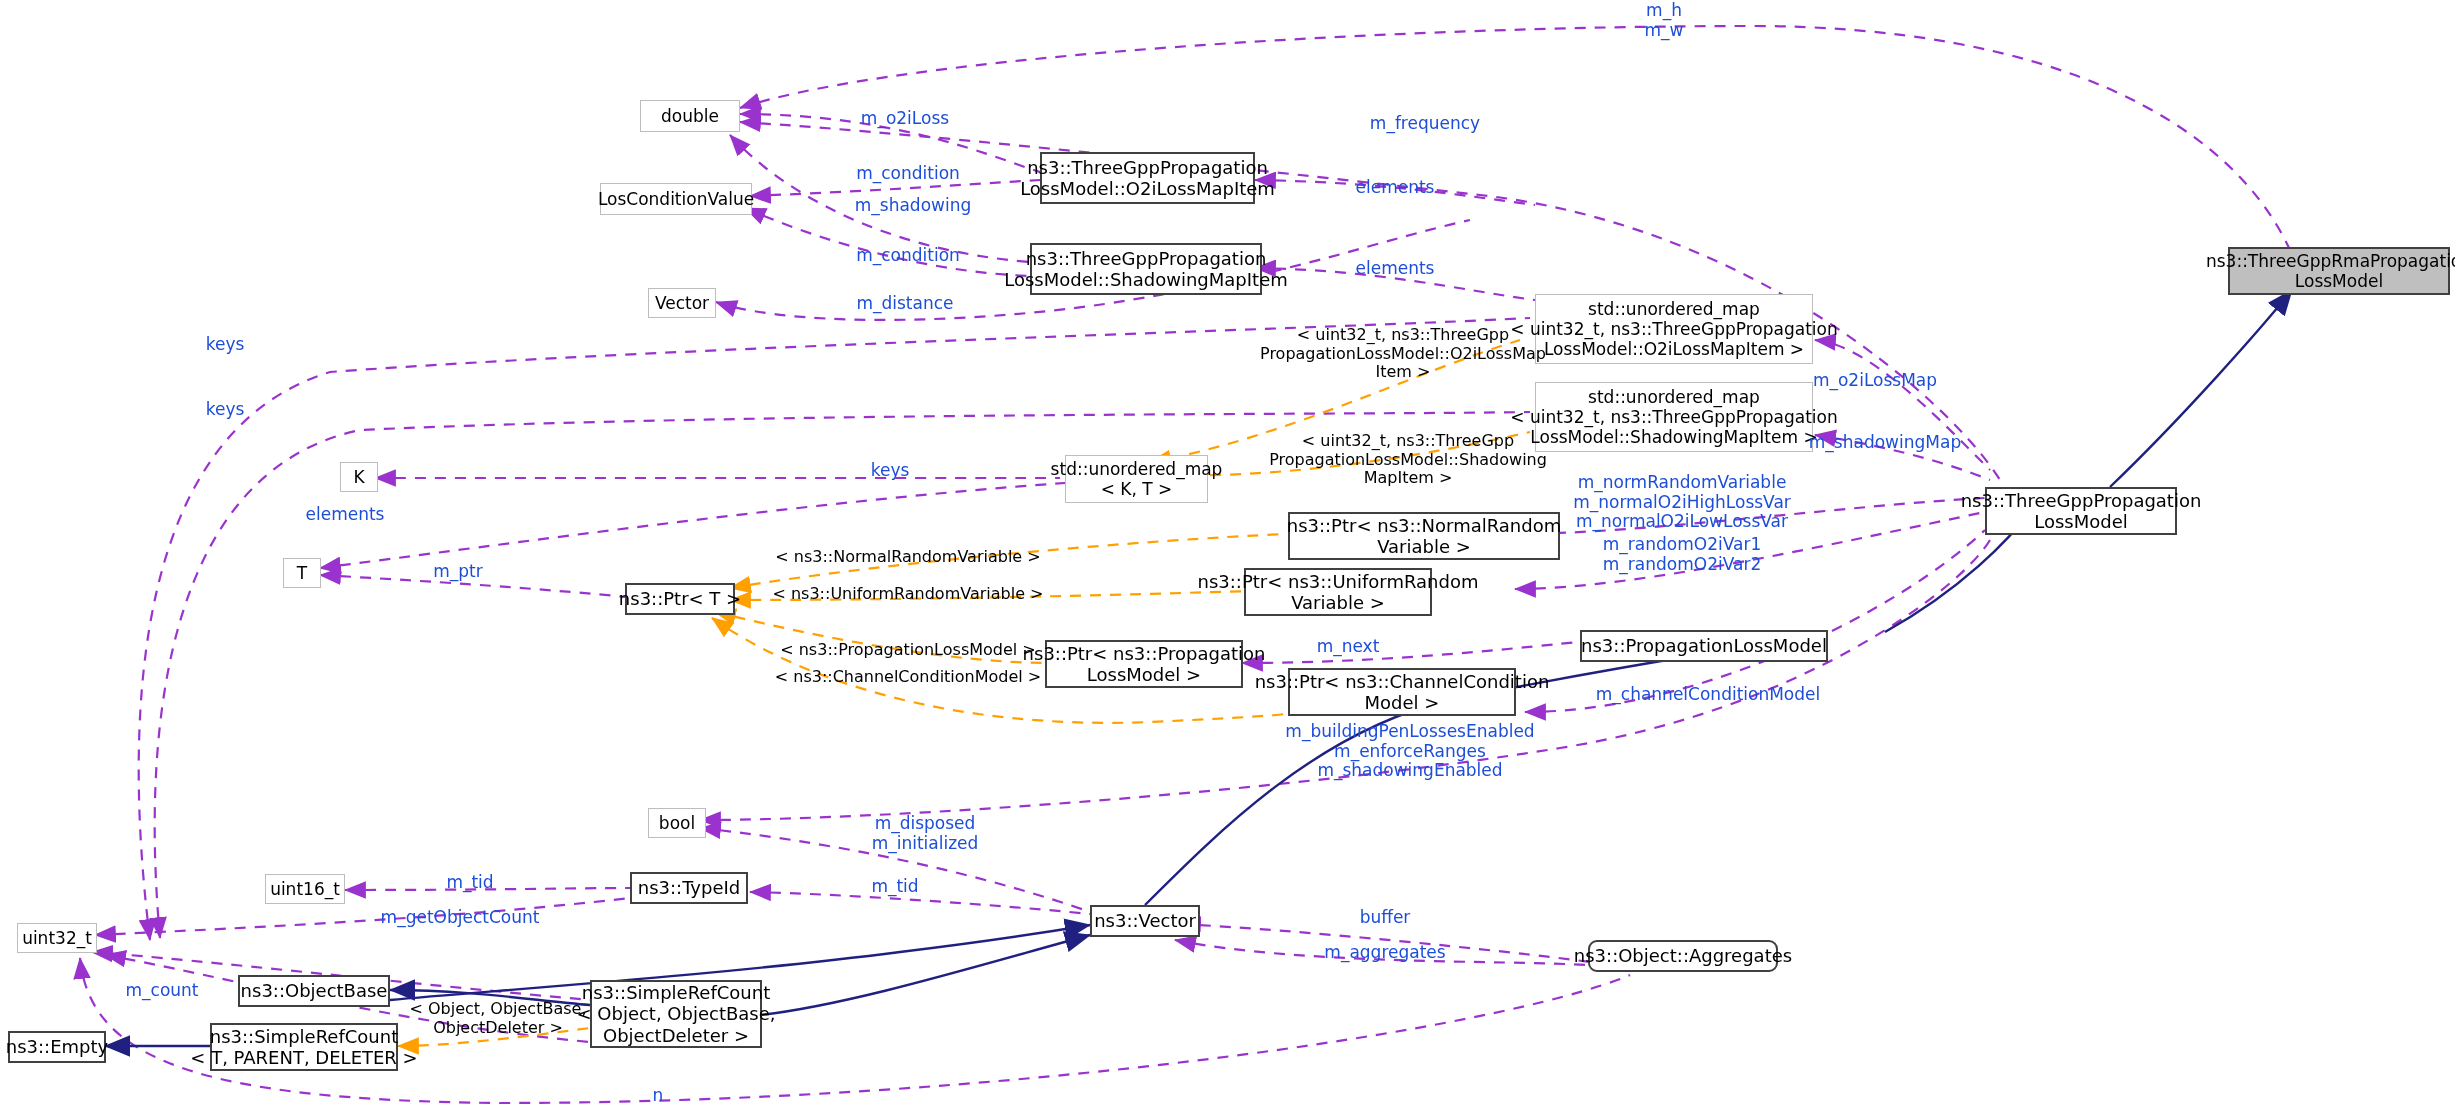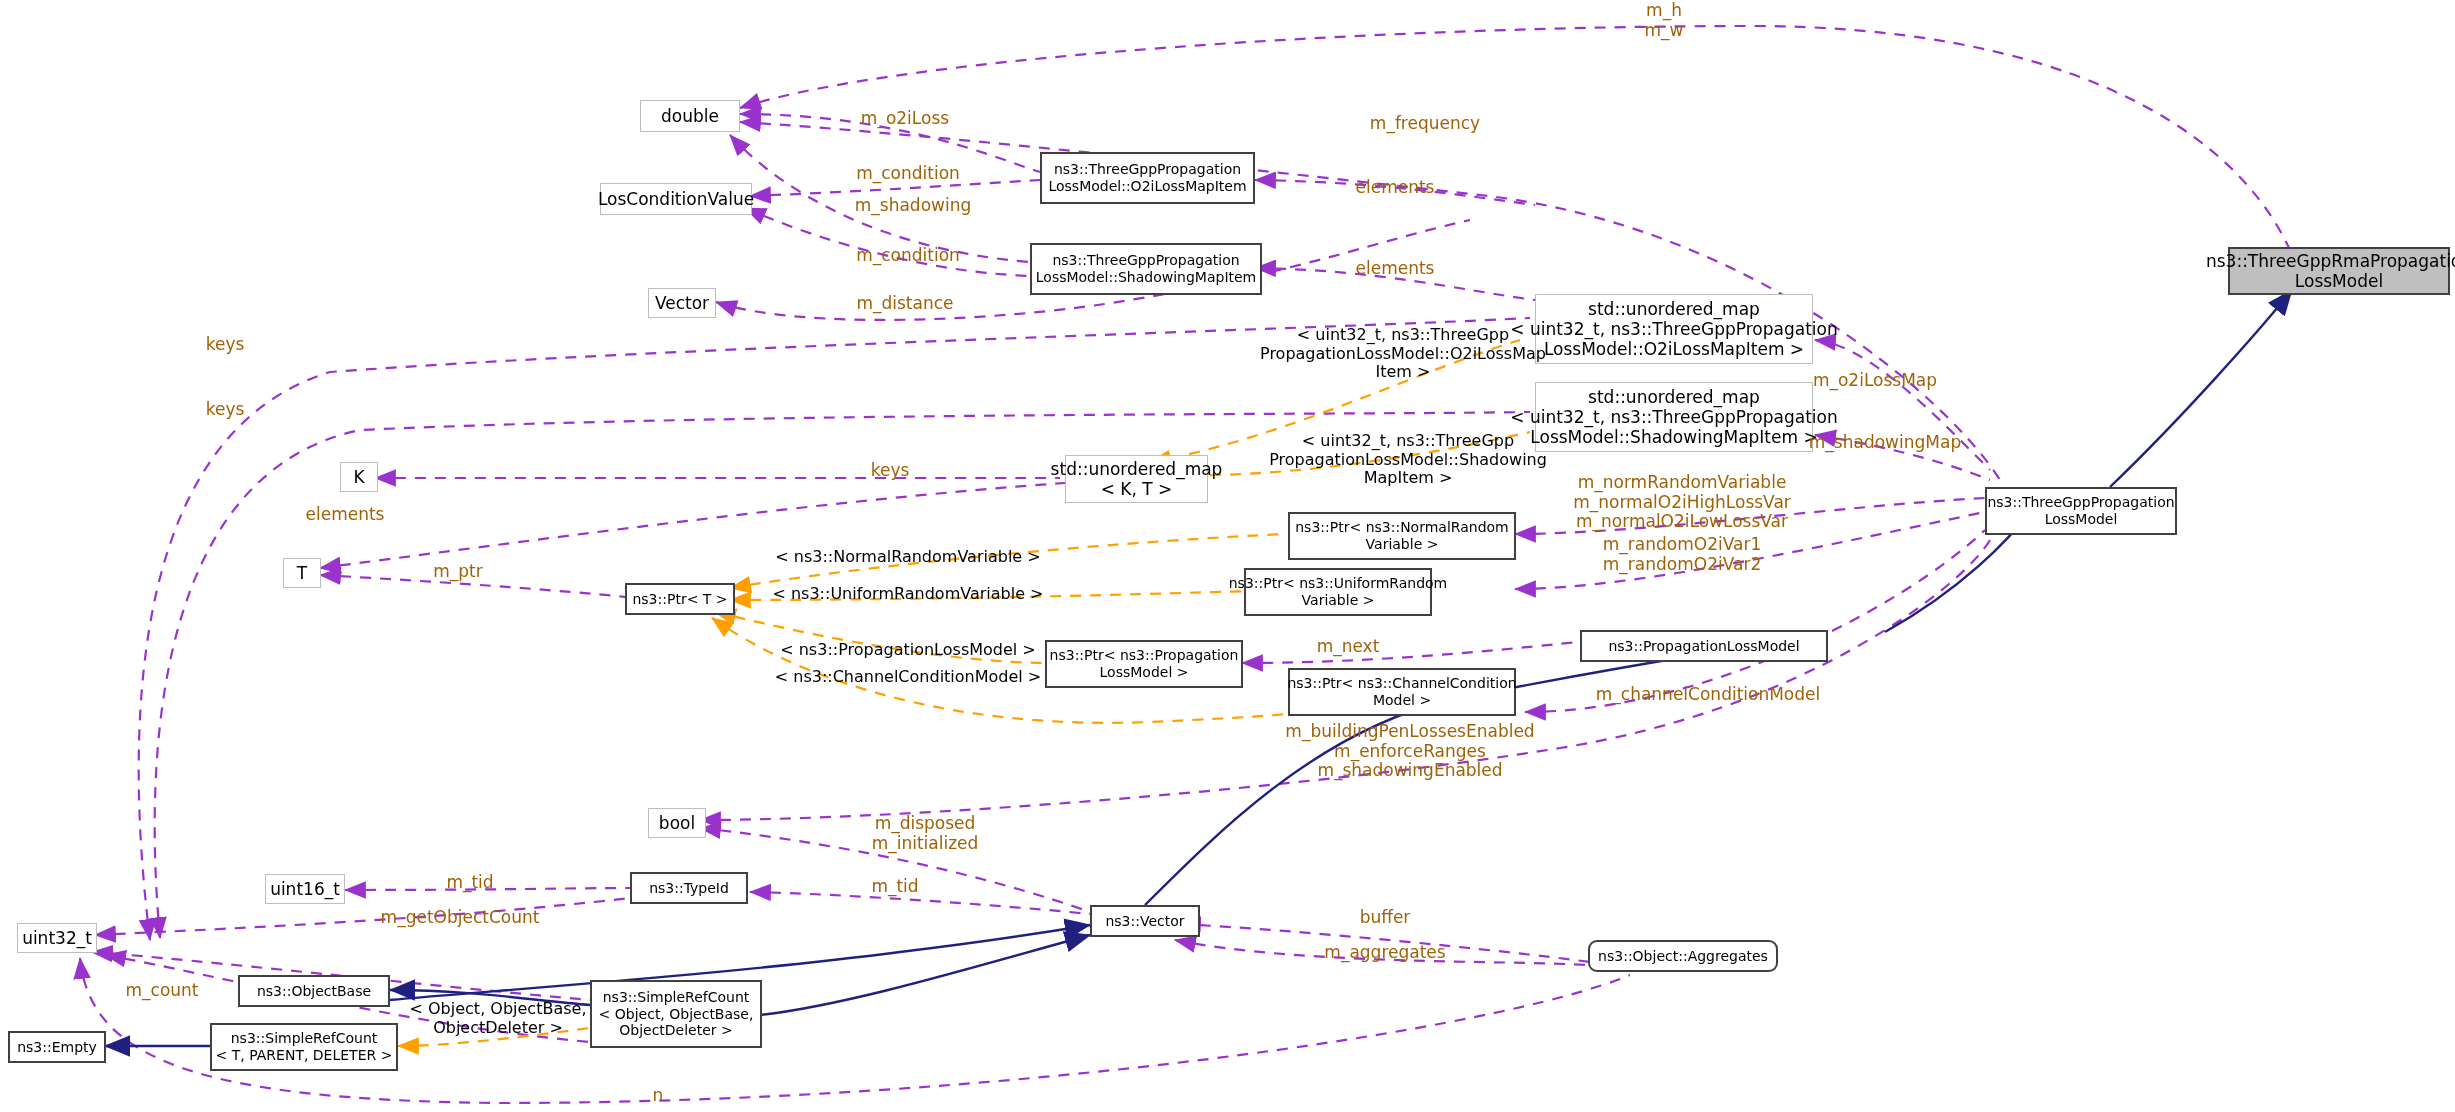--- a/index.html
+++ b/index.html
@@ -25,27 +25,27 @@
     text-align:center;
     background:#ffffff;
     color:#000000;
     line-height:1.18;
     white-space:pre;
     padding:1px 18px;
   }
   
   .node.plain{ border:1px solid #bdbdbd; font-size:17px; }
   
-  .node.cls{ border:2px solid #404040; font-size:14px; }
+  .node.cls{ border:2px solid #404040; font-size:18px; }
   
   .node.focus{ border:2px solid #404040; background:#bfbfbf; font-size:17px; }
   .edge-label{
     position:absolute;
     font-size:17px;
-    color:#a16207;
+    color:#1d4ed8;
     white-space:pre;
     text-align:center;
     line-height:1.16;
     background:transparent;
   }
   .edge-label.small{ font-size:16px; }
   .tmpl-label{ color:#000000; }
 </style>
 </head>
 <body>
@@ -193,21 +193,21 @@
 
   <div class="node plain" style="left:1065px;top:455px;width:143px;height:48px;">std::unordered_map
 &lt; K, T &gt;</div>
 
   <div class="node plain" style="left:340px;top:462px;width:36px;height:30px;">K</div>
 
   <div class="node plain" style="left:283px;top:558px;width:36px;height:30px;">T</div>
 
   <div class="node cls" style="left:625px;top:583px;width:110px;height:32px;">ns3::Ptr&lt; T &gt;</div>
 
-  <div class="node cls" style="left:1288px;top:512px;width:228px;height:48px;">ns3::Ptr&lt; ns3::NormalRandom
+  <div class="node cls" style="left:1288px;top:512px;width:272px;height:48px;">ns3::Ptr&lt; ns3::NormalRandom
 Variable &gt;</div>
 
   <div class="node cls" style="left:1244px;top:568px;width:188px;height:48px;">ns3::Ptr&lt; ns3::UniformRandom
 Variable &gt;</div>
 
   <div class="node cls" style="left:1045px;top:640px;width:198px;height:48px;">ns3::Ptr&lt; ns3::Propagation
 LossModel &gt;</div>
 
   <div class="node cls" style="left:1288px;top:668px;width:228px;height:48px;">ns3::Ptr&lt; ns3::ChannelCondition
 Model &gt;</div>

